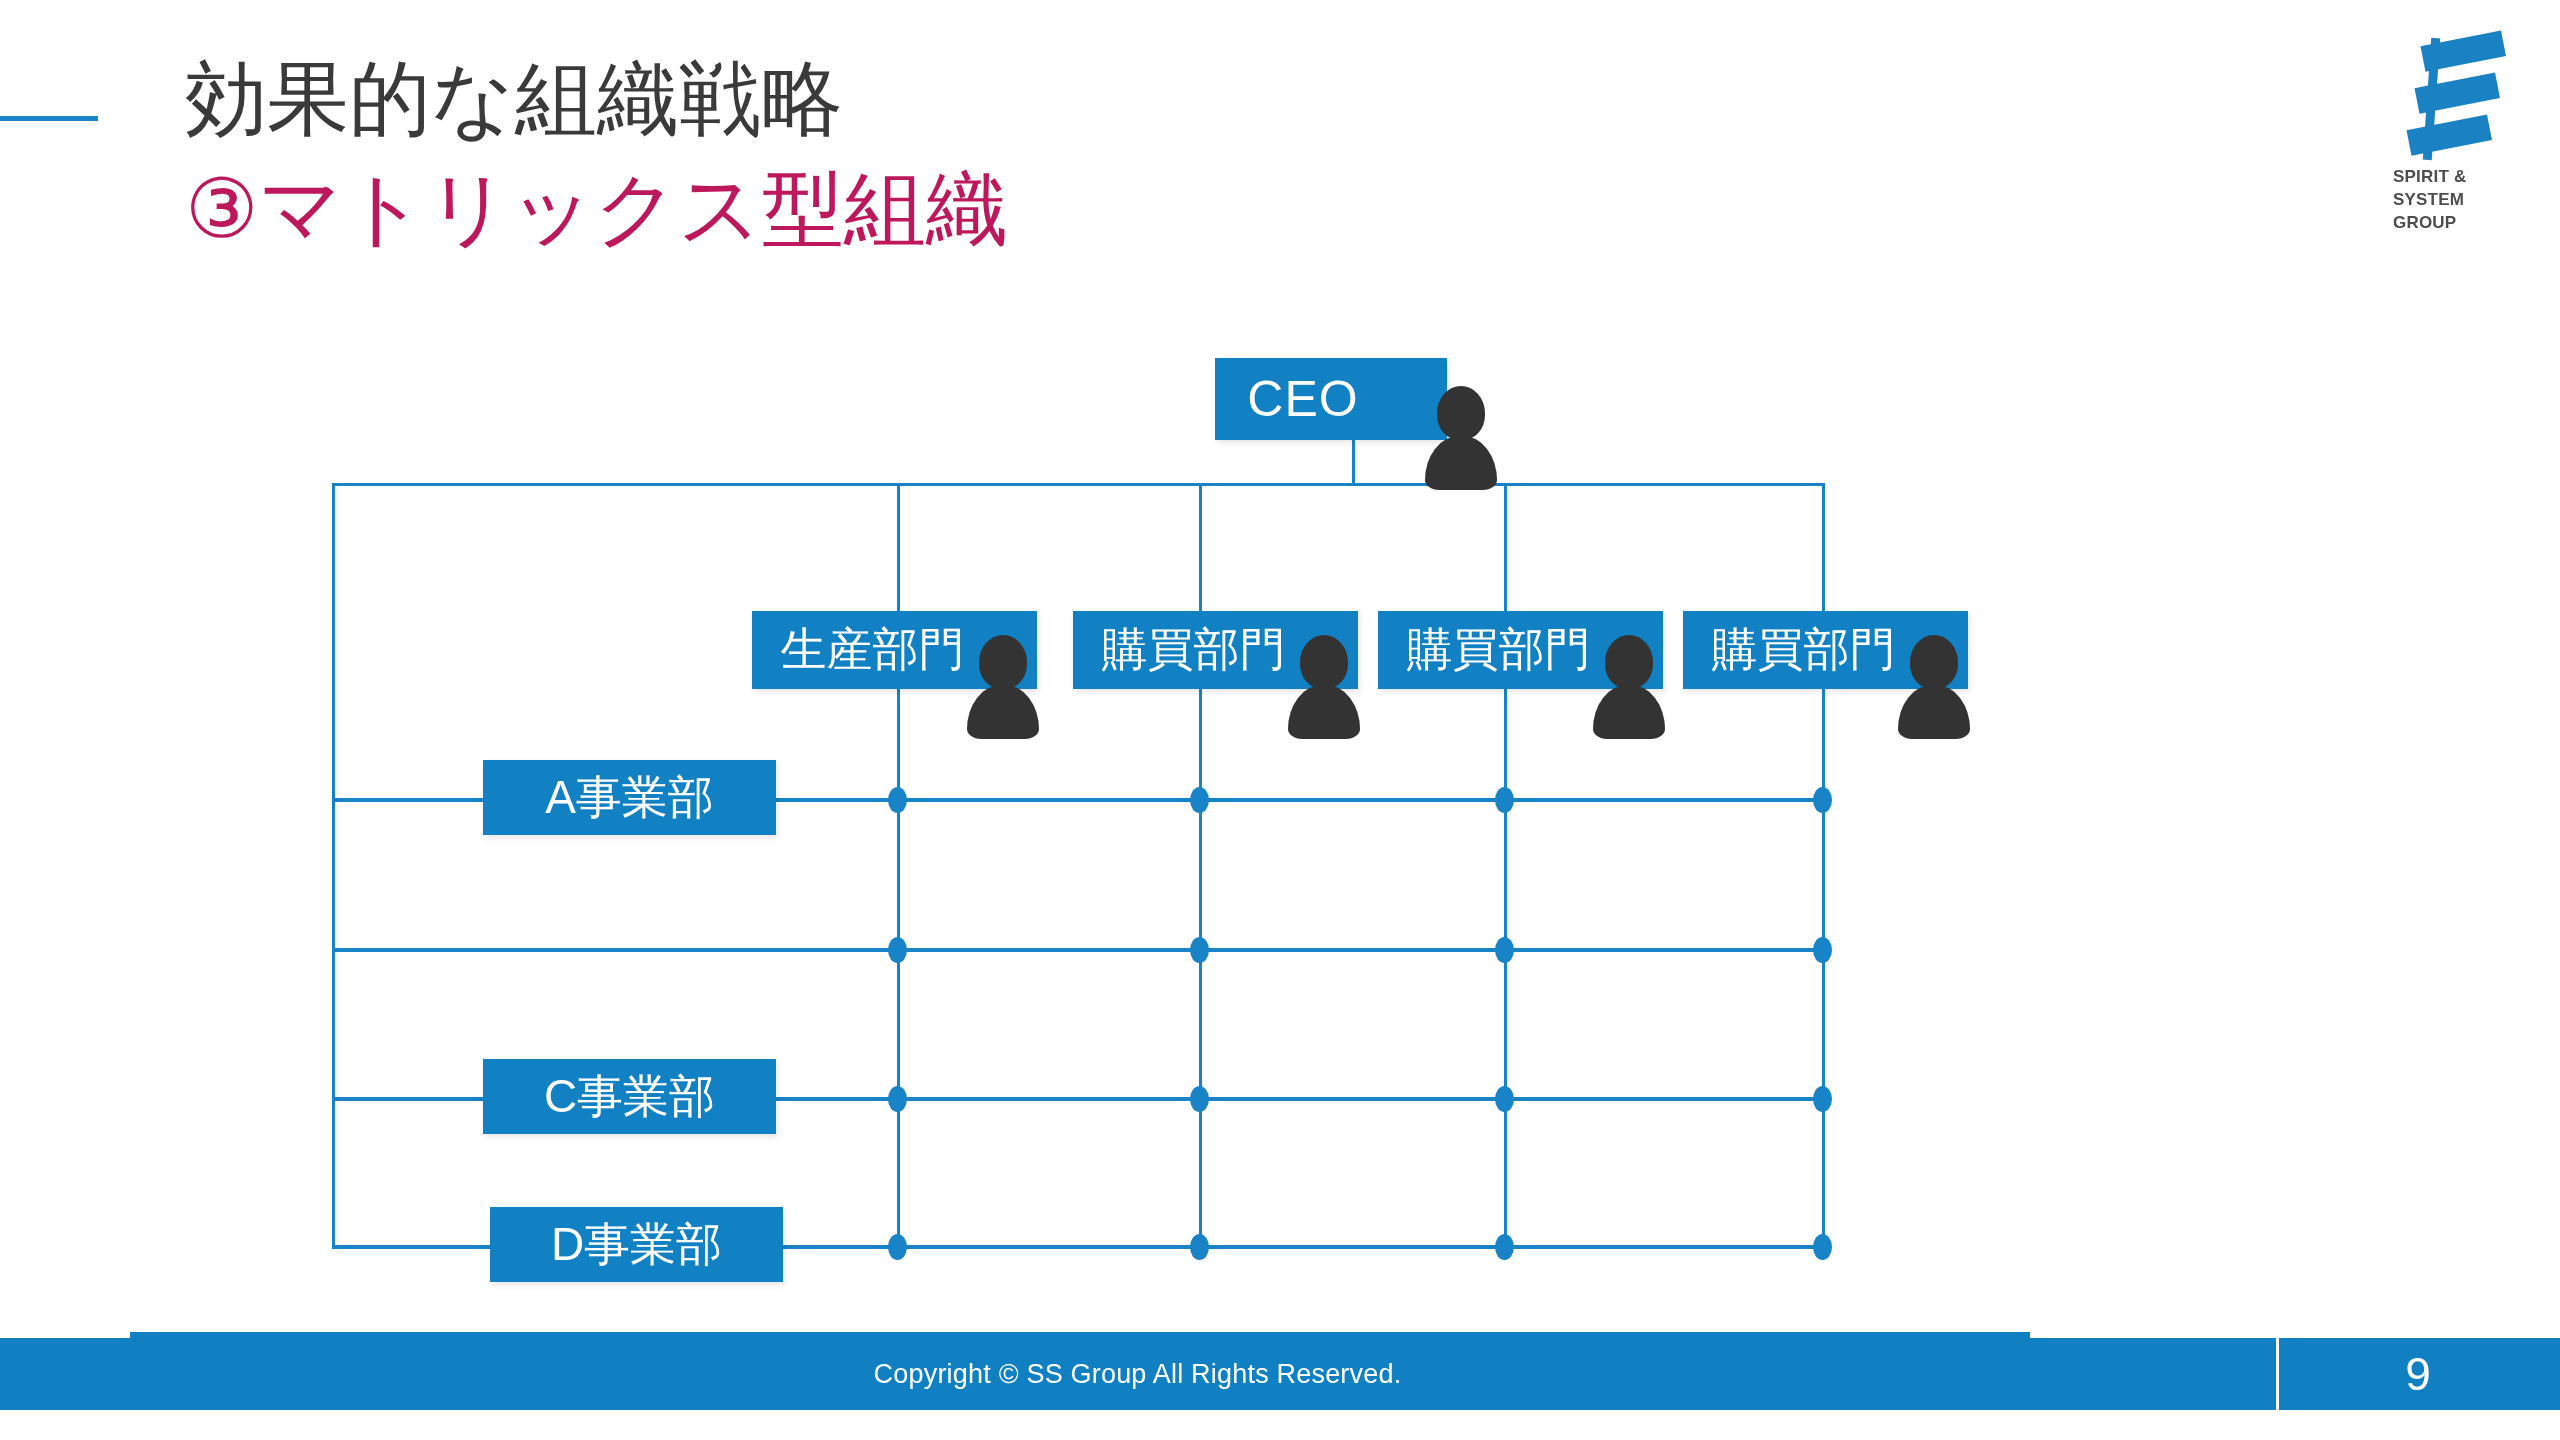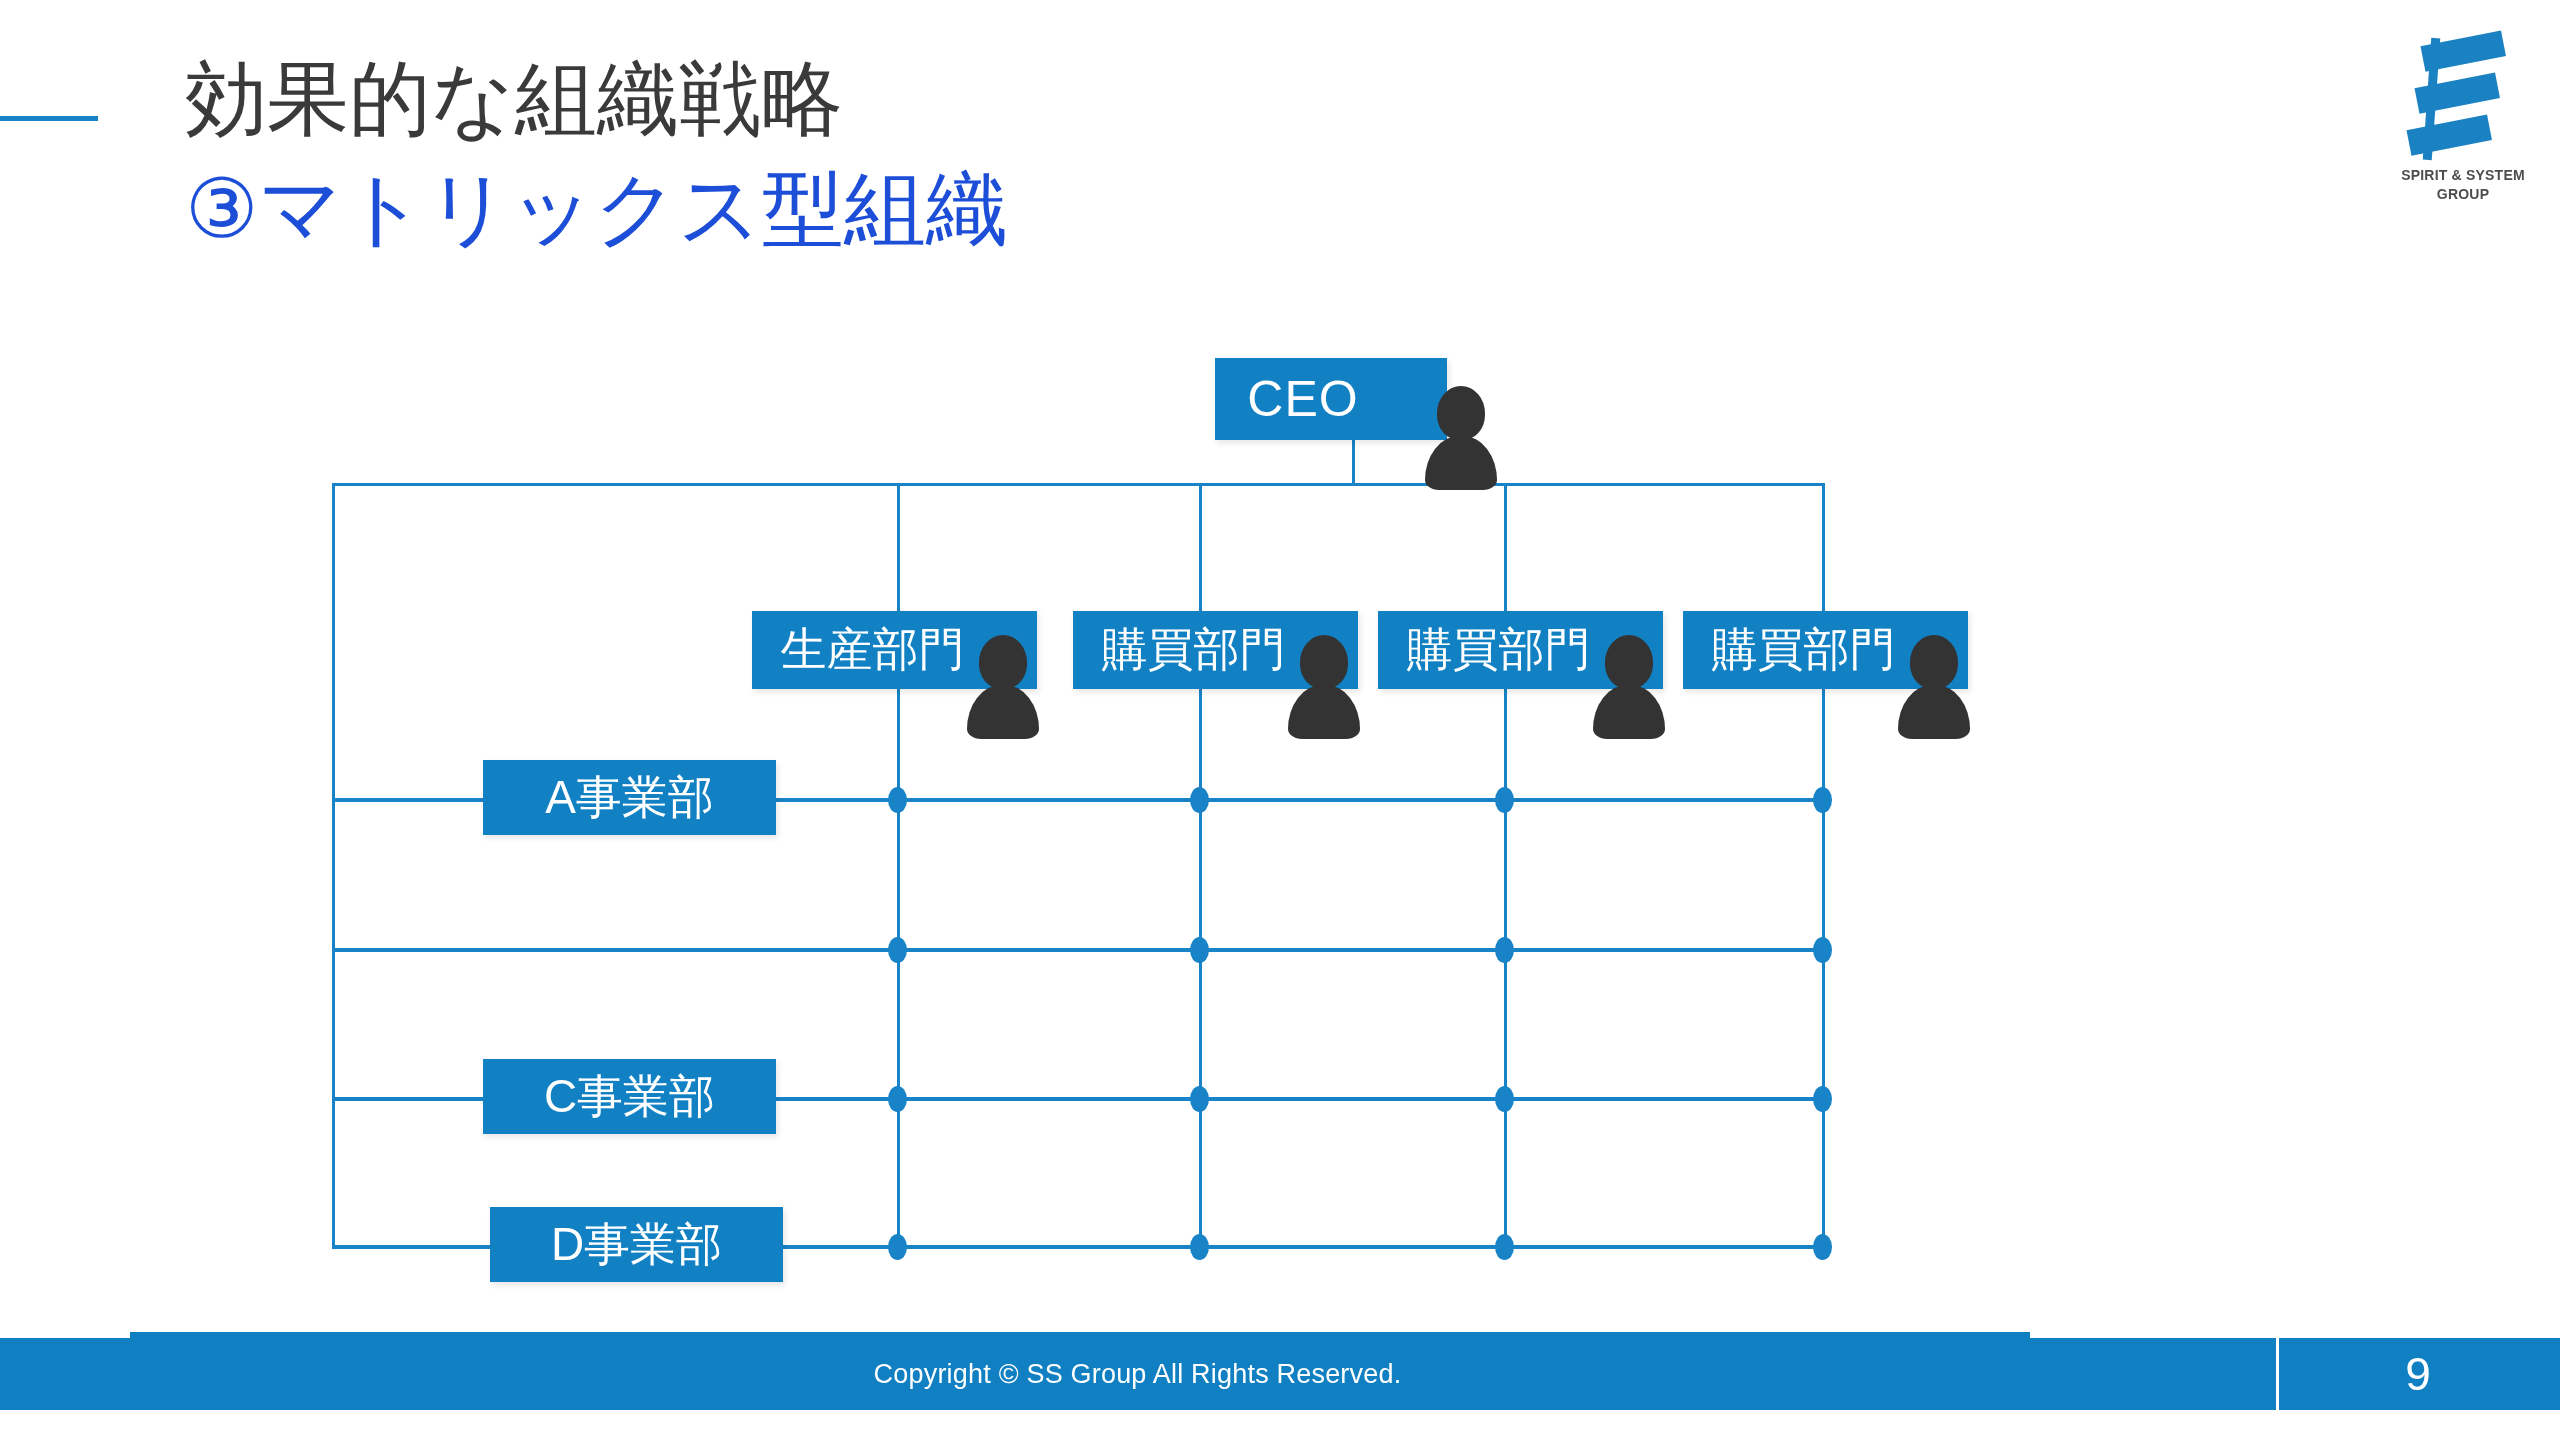--- a/index.html
+++ b/index.html
@@ -19,40 +19,40 @@
   }
   .title-block { position:absolute; left:185px; top:44px; width:1900px; }
   .title-line {
     color:#3a3a3a;
     font-size:82px;
     line-height:1.34;
     font-weight:400;
     letter-spacing:0px;
     white-space:nowrap;
   }
-  .title-line.l2 { color:#1d4ed8; }
+  .title-line.l2 { color:#be185d; }
 
   
   .logo { position:absolute; left:2393px; top:30px; width:140px; height:190px; }
   .logo-mark { position:absolute; left:12px; top:0px; width:116px; height:130px; }
   .logo-bar {
     position:absolute; background:#1a81c2; height:26px;
     transform-origin:left center;
   }
   .logo-bar.b1 { left:18px;  top:16px;  width:82px; transform:rotate(-11deg); }
   .logo-bar.b2 { left:12px;  top:58px;  width:82px; transform:rotate(-11deg); }
   .logo-bar.b3 { left:4px;   top:100px; width:82px; transform:rotate(-11deg); }
   .logo-spine {
     position:absolute; left:22px; top:8px; width:9px; height:122px;
     background:#1a81c2; transform:rotate(4deg);
   }
   .logo-text {
     position:absolute; left:0; top:136px; width:140px;
-    text-align:center; color:#4d4d4d;
-    font-size:14px; font-weight:bold; line-height:1.35;
+    text-align:left; color:#4d4d4d;
+    font-size:17px; font-weight:bold; line-height:1.35;
     letter-spacing:0.2px;
   }
 
   
   #matrix { position:absolute; left:0; top:0; width:2560px; height:1440px; }
   .ln { position:absolute; background:#1884c7; }
   .ln.h { height:3px; }
   .ln.v { width:3px; }
   .ln.row { height:4px; }
 

